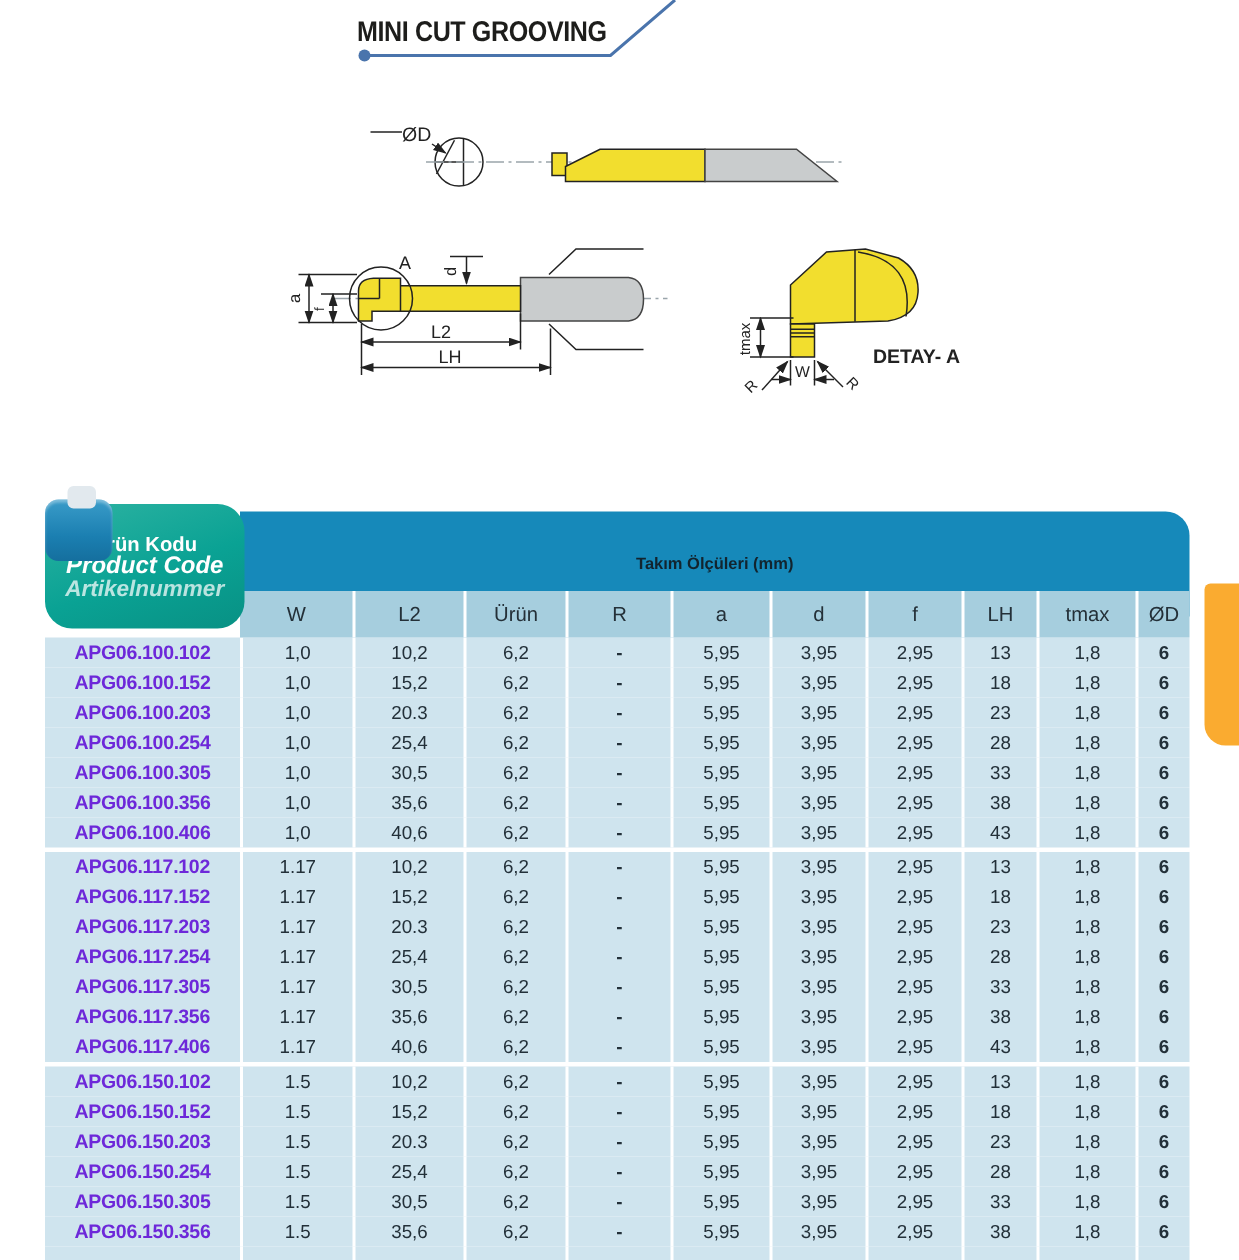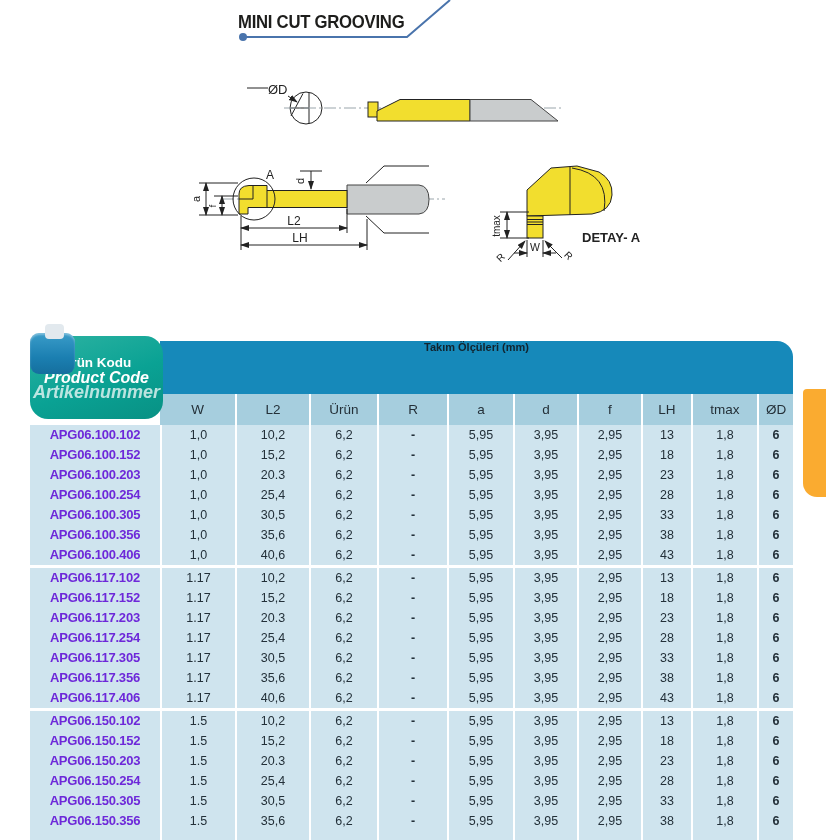--- a/index.html
+++ b/index.html
@@ -21,25 +21,25 @@
   
   .table-wrap{position:absolute;left:30px;top:336px;width:763px;height:504px;}
   .code-box{
     position:absolute;left:0;top:0;width:133px;height:83px;z-index:3;
     background:linear-gradient(160deg,#2eb3a2 0%,#0aa294 55%,#089184 100%);
     border-radius:18px;color:#fff;text-align:center;
     display:flex;flex-direction:column;justify-content:center;line-height:15px;
   }
   .code-box .tr{font-size:13.5px;font-weight:700;}
   .code-box .en{font-size:16px;font-weight:700;font-style:italic;}
-  .code-box .de{font-size:18px;font-weight:700;font-style:italic;color:rgba(255,255,255,.72);}
+  .code-box .de{font-size:15px;font-weight:700;font-style:italic;color:rgba(255,255,255,.72);}
   .band{
     position:absolute;left:130px;top:5px;width:633px;height:70px;z-index:1;
     background:#1689BA;border-radius:0 16px 0 0;
-    display:flex;flex-direction:row;justify-content:center;text-align:center;line-height:13px;
+    display:flex;flex-direction:column;justify-content:center;text-align:center;line-height:13px;
   }
   .band .tr{font-size:11px;font-weight:700;color:#12242e;}
   .band .en{font-size:11px;font-weight:700;font-style:italic;color:#7bc0da;}
   .band .de{font-size:10.5px;font-weight:700;font-style:italic;color:#ffffff;}
   .colheader{
     position:absolute;left:130px;top:58px;width:633px;height:31px;z-index:2;
     background:#A6CEDE;display:grid;
     grid-template-columns:75px 74px 68px 70px 66px 64px 64px 50px 66px 36px;
   }
   .colheader .cell{

